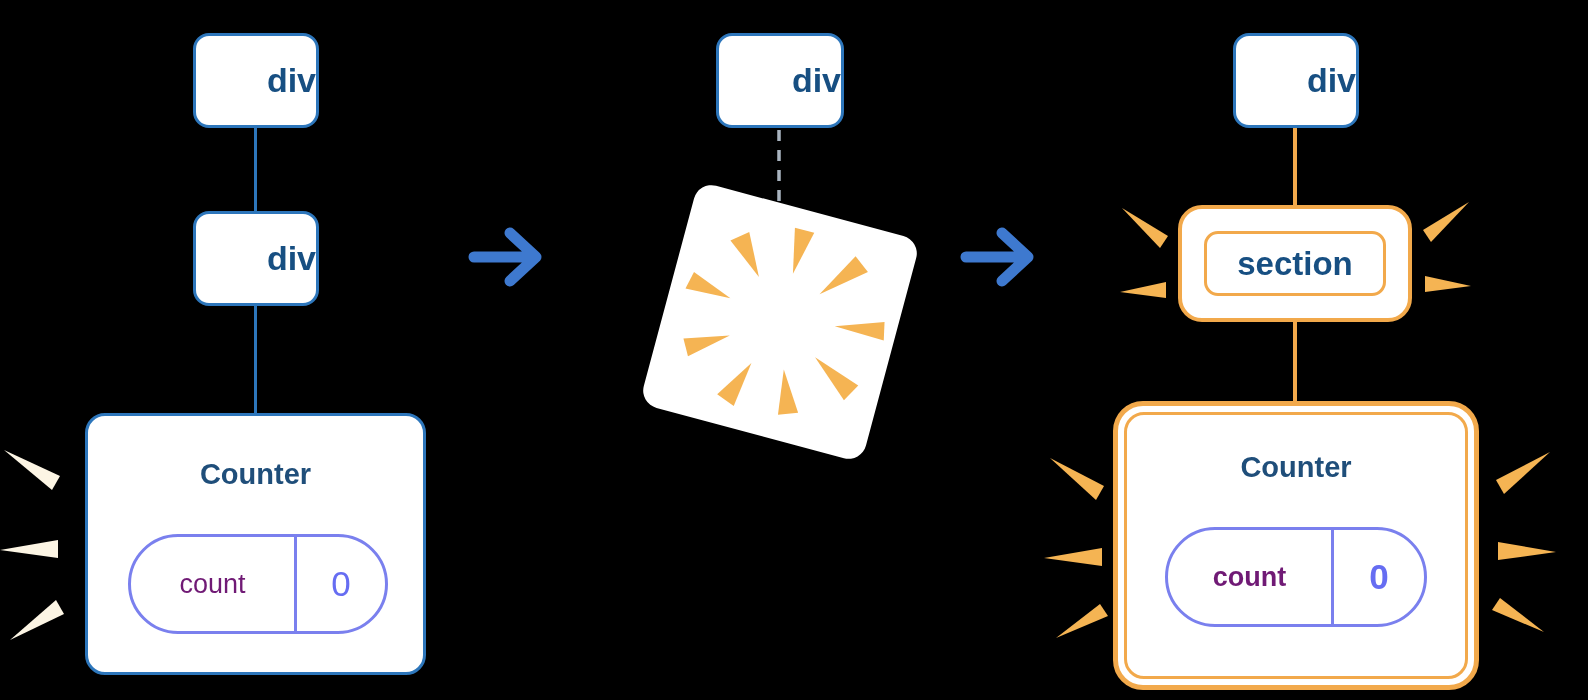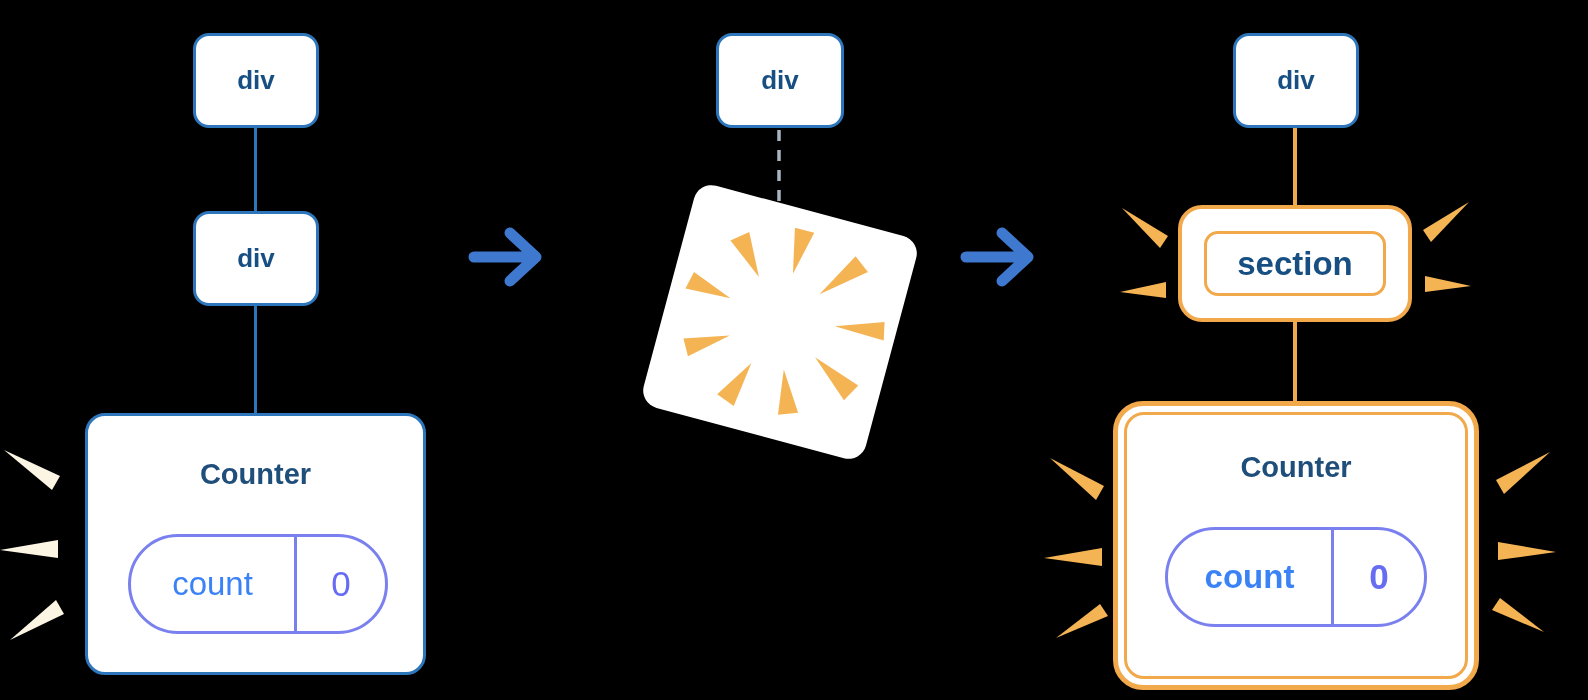--- a/index.html
+++ b/index.html
@@ -16,22 +16,22 @@
     font-family: "Liberation Sans", sans-serif;
   }
   
   .node {
     position: absolute;
     background: #ffffff;
     border: 3px solid #2d76bb;
     border-radius: 16px;
     display: flex;
     align-items: center;
-    justify-content: center;
-    font-size: 26px;
+    justify-content: flex-end;
+    font-size: 34px;
     font-weight: 600;
     color: #174f82;
     box-sizing: border-box;
   }
   .connector {
     position: absolute;
     width: 3px;
     background: #2d76bb;
   }
   .connector.orange {
@@ -96,22 +96,22 @@
     border: 3px solid #7a80ee;
     border-radius: 60px;
     box-sizing: border-box;
     overflow: hidden;
   }
   .pill-key {
     width: 166px;
     display: flex;
     align-items: center;
     justify-content: center;
-    font-size: 33px;
-    color: #3b82f6;
+    font-size: 27px;
+    color: #701a75;
     border-right: 3px solid #7a80ee;
     box-sizing: border-box;
   }
   .pill-value {
     flex: 1;
     display: flex;
     align-items: center;
     justify-content: center;
     font-size: 35px;
     color: #666df2;

